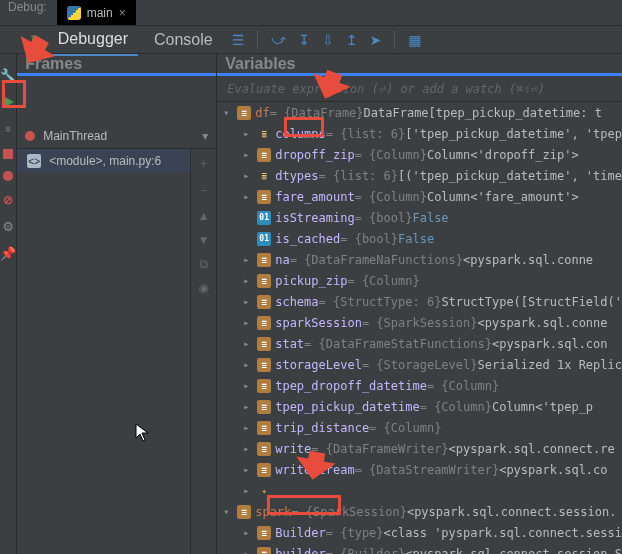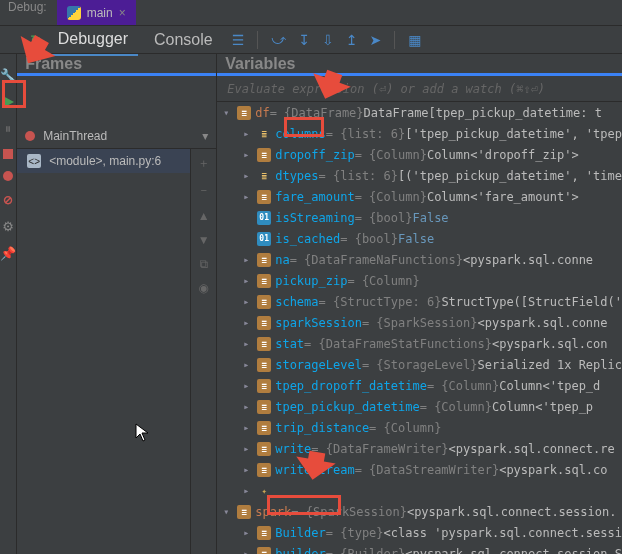--- a/index.html
+++ b/index.html
@@ -22,21 +22,21 @@
     border-bottom: 1px solid #2b2b2b;
     padding-left: 8px;
     gap: 10px;
   }
   .top-bar .label { color: #888; }
   .filetab {
     display: flex;
     align-items: center;
     gap: 6px;
     padding: 4px 10px;
-    background: #4c1d95;
+    background: #000000;
     height: 100%;
   }
   .filetab .close { color: #888; }
   .py-icon {
     width: 14px; height: 14px;
     display: inline-block;
     background: linear-gradient(135deg,#3776ab 50%,#ffd43b 50%);
     border-radius: 3px;
   }
   
@@ -186,21 +186,21 @@
   .vicon {
     width:14px;height:14px;
     display:inline-flex;align-items:center;justify-content:center;
     font-size:9px; font-weight:bold;
     margin-right:4px;
     border-radius:2px;
   }
   .vicon-struct { background:#b07d3f; color:#fff;}
   .vicon-list { color:#e8bf6a; background:none;}
   .vicon-bool { background:#2f8cbf; color:#fff; font-size:8px;}
-  .vname { color:#0ea5e9;}
+  .vname { color:#c4b5fd;}
   .vname-special { color:#c77a4f;}
   .vtype { color:#808080;}
   .vval { color:#bbbbbb;}
   .vbool { color:#6897bb;}
   
   .arrow {
     position:absolute;
     pointer-events:none;
   }
   .arrow svg { display:block;}
@@ -379,21 +379,20 @@
             <span class="vicon vicon-struct">≡</span>
             <span class="vname">storageLevel</span>
             <span class="vtype"> = {StorageLevel}</span>
             <span class="vval"> Serialized 1x Replica</span>
           </div>
         <div class="var-row indent-1">
             <span class="chev chev-close"></span>
             <span class="vicon vicon-struct">≡</span>
             <span class="vname">tpep_dropoff_datetime</span>
             <span class="vtype"> = {Column}</span>
-            <span class="vval"> Column&lt;'tpep_d</span>
           </div>
         <div class="var-row indent-1">
             <span class="chev chev-close"></span>
             <span class="vicon vicon-struct">≡</span>
             <span class="vname">tpep_pickup_datetime</span>
             <span class="vtype"> = {Column}</span>
             <span class="vval"> Column&lt;'tpep_p</span>
           </div>
         <div class="var-row indent-1">
             <span class="chev chev-close"></span>

